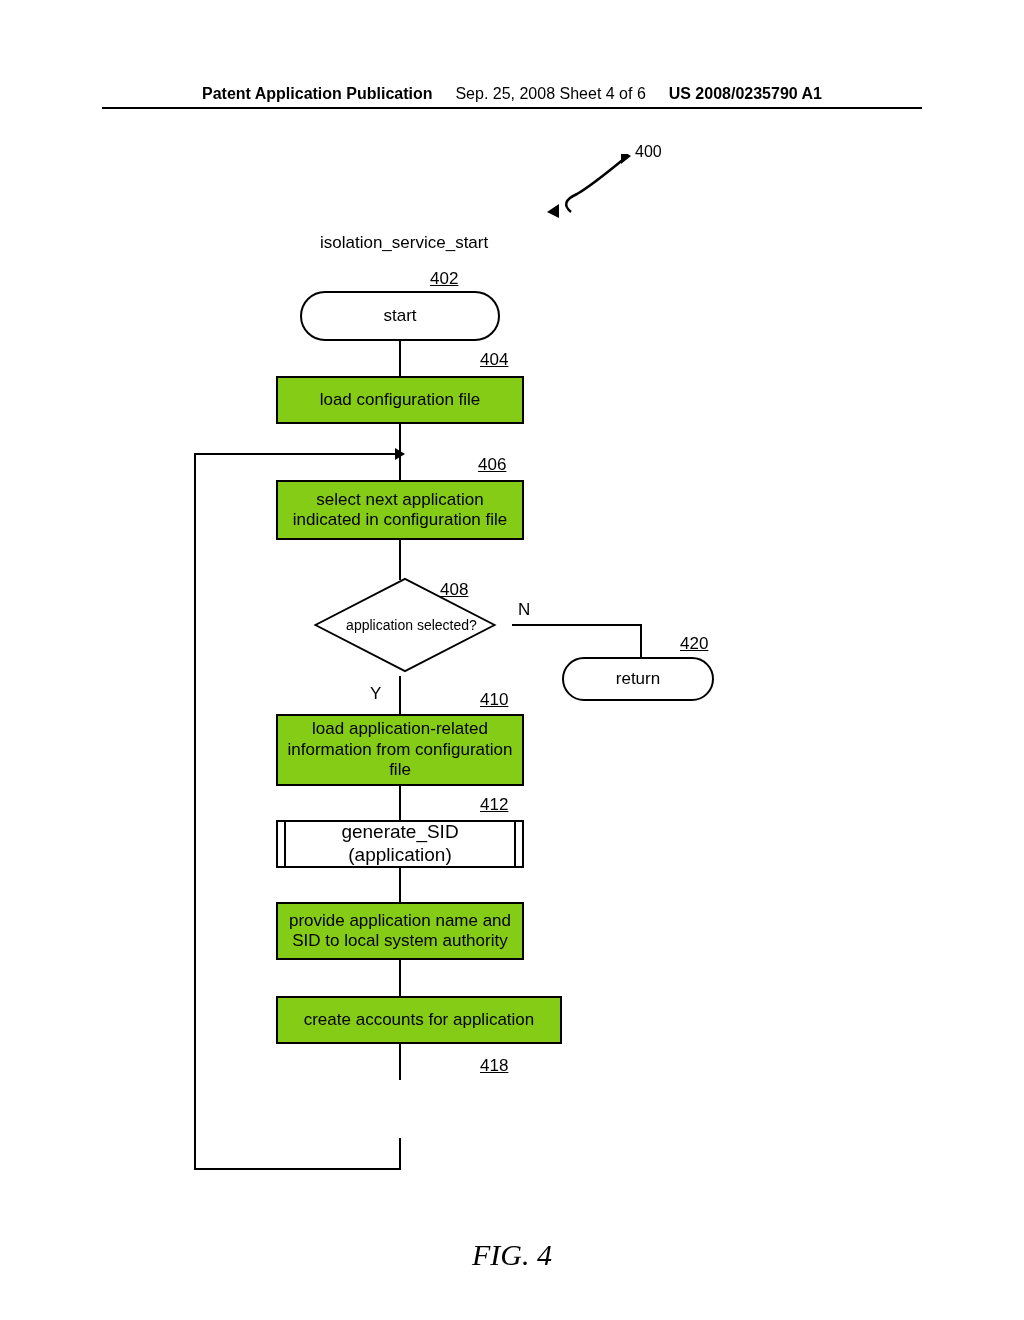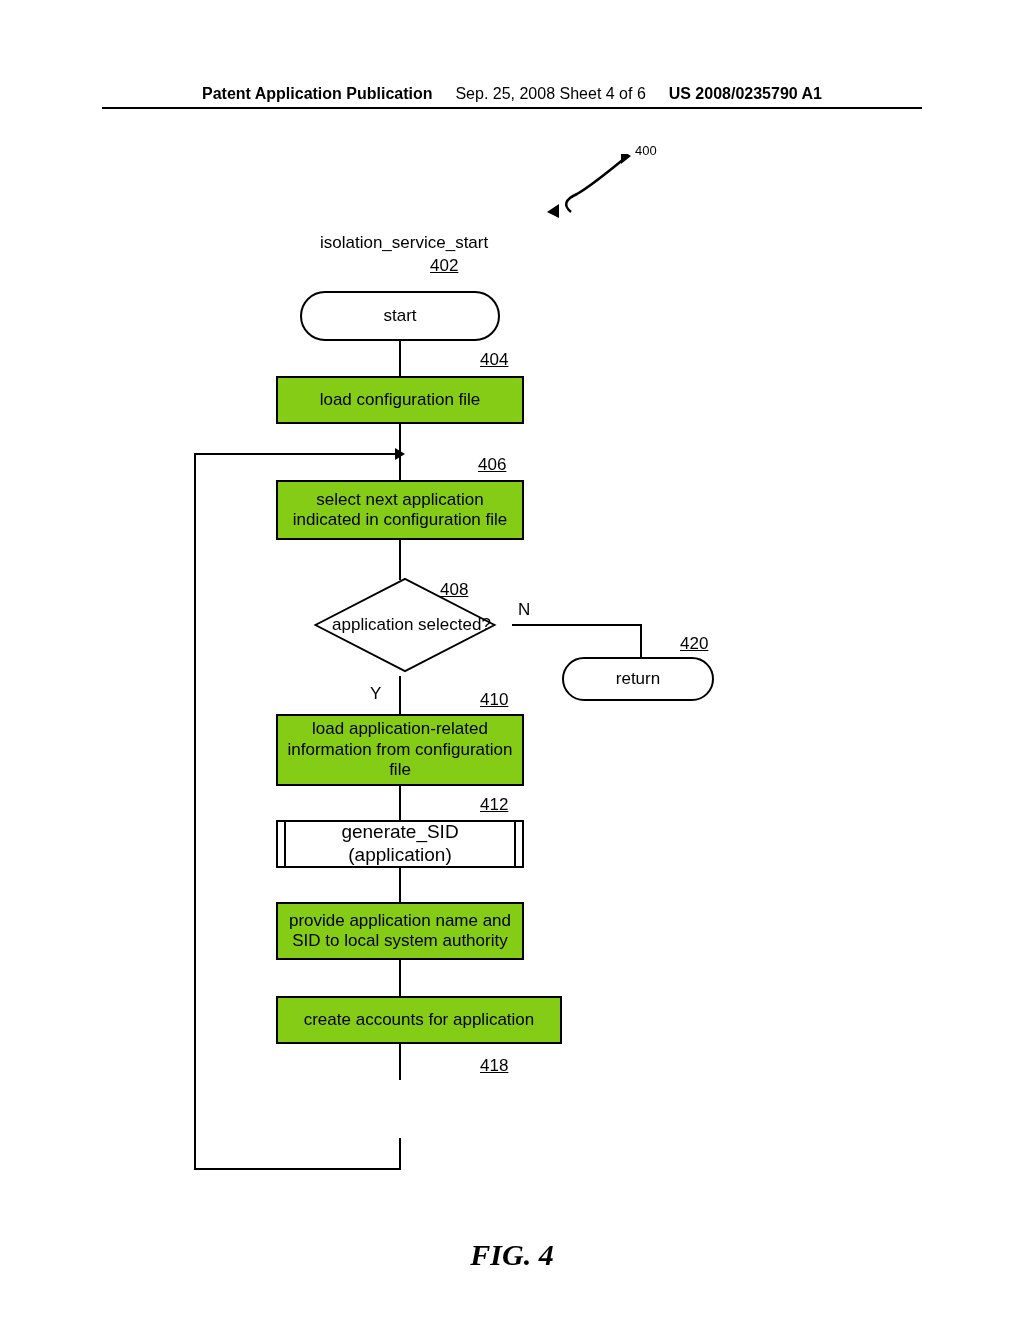--- a/index.html
+++ b/index.html
@@ -31,21 +31,21 @@
       position: absolute;
       left: 0;
       top: 0;
       width: 1024px;
       height: 1320px;
     }
     .ref-400 {
       position: absolute;
       left: 635px;
       top: 143px;
-      font-size: 13px;
+      font-size: 16px;
     }
     .curve-arrow {
       position: absolute;
       left: 545px;
       top: 154px;
     }
     .subroutine-title {
       position: absolute;
       left: 320px;
       top: 233px;
@@ -97,21 +97,21 @@
     .subroutine-box::after { right: 6px; }
     .diamond {
       position: absolute;
       display: flex;
       align-items: center;
       justify-content: center;
     }
     .diamond-text {
       position: absolute;
       text-align: center;
-      font-size: 17px;
+      font-size: 14px;
       line-height: 1.15;
       margin-left: 13px;
     }
     .ref-num {
       position: absolute;
       font-size: 17px;
       text-decoration: underline;
     }
     .label {
       position: absolute;
@@ -130,27 +130,27 @@
       border-bottom: 6px solid transparent;
       border-left: 10px solid #000;
     }
     .fig-caption {
       position: absolute;
       left: 0;
       width: 1024px;
       text-align: center;
       font-family: 'Times New Roman', serif;
       font-size: 30px;
-      font-weight: bold;
+      font-weight: normal;
       font-style: italic;
       top: 1238px;
     }
     
     .start-term { position:absolute; left:300px; top:291px; width:200px; height:50px; }
-    .ref-402 { left:430px; top:256px; }
+    .ref-402 { left:430px; top:269px; }
     .box-404 { position:absolute; left:276px; top:376px; width:248px; height:48px; }
     .ref-404 { left:480px; top:350px; }
     .box-406 { position:absolute; left:276px; top:480px; width:248px; height:60px; }
     .ref-406 { left:478px; top:455px; }
     .diamond-408 { left:310px; top:570px; width:190px; height:110px; }
     .ref-408 { left:440px; top:580px; }
     .box-410 { position:absolute; left:276px; top:714px; width:248px; height:72px; }
     .ref-410 { left:480px; top:690px; }
     .box-412 { position:absolute; left:276px; top:820px; width:248px; height:48px; }
     .ref-412 { left:480px; top:795px; }

